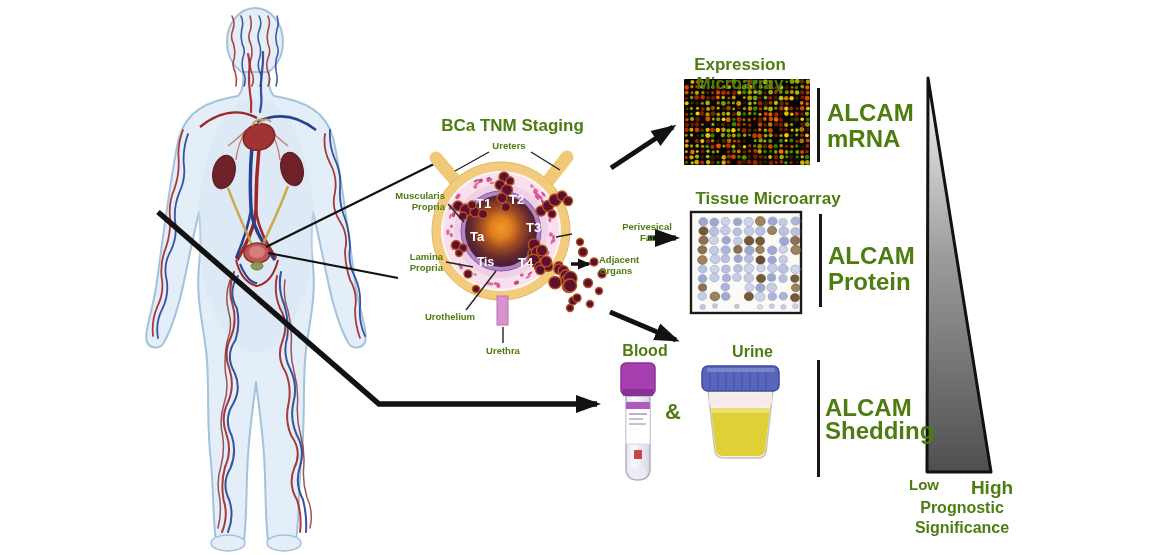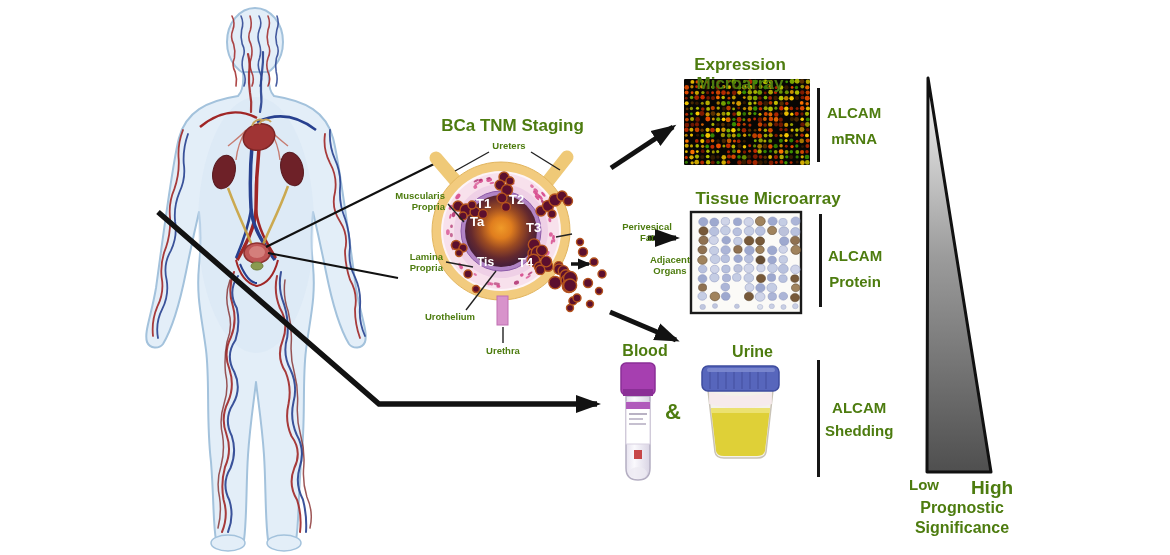--- a/index.html
+++ b/index.html
@@ -3,34 +3,34 @@
 <meta charset="utf-8">
 <style>
   html,body{margin:0;padding:0;background:#fff;}
   #fig{position:relative;width:1170px;height:555px;background:#ffffff;overflow:hidden;
        font-family:"Liberation Sans",sans-serif;}
   #gfx{position:absolute;left:0;top:0;}
   .lbl{position:absolute;font-weight:bold;color:#4d7c0f;white-space:pre-line;
        text-align:center;line-height:1.12;}
   .small{font-size:9.5px;line-height:11px;}
   .title{font-size:17px;}
-  .result{font-size:15px;line-height:26px;text-align:center;}
+  .result{font-size:24px;line-height:26px;text-align:left;}
   .stage{position:absolute;color:#fff;font-weight:bold;font-size:13px;
          font-family:"Liberation Sans",sans-serif;}
   .stage-tis{font-size:12px;}
   .bar{position:absolute;width:3px;background:#161616;}
   #t-bca   {left:425px;top:116px;width:175px;font-size:17px;text-align:center;}
   #t-ureters{left:477px;top:140px;width:64px;}
   #t-musc  {left:381px;top:190px;width:64px;text-align:right;}
   #t-lam   {left:389px;top:251px;width:54px;text-align:right;}
   #t-uroth {left:413px;top:311px;width:74px;}
   #t-ureth {left:478px;top:345px;width:50px;}
   #t-peri  {left:592px;top:221px;width:70px;margin-left:20px;}
-  #t-adj   {left:599px;top:254px;width:54px;text-align:center;margin-left:44px;}
-  #s0{left:476px;top:196px}#s1{left:509px;top:192px}#s2{left:470px;top:214px}
+  #t-adj   {left:599px;top:254px;width:54px;text-align:left;}
+  #s0{left:476px;top:196px}#s1{left:509px;top:192px}#s2{left:470px;top:229px}
   #s3{left:526px;top:220px}#s4{left:477px;top:255px}#s5{left:518px;top:255px}
   #t-expr {left:650px;top:55px;width:180px;}
   #t-tma  {left:678px;top:189px;width:180px;}
   #t-mrna {left:827px;top:100px;}
   #t-prot {left:828px;top:243px;}
   #t-shed {left:825px;top:396px;line-height:23px;}
   #t-blood{left:615px;top:342px;width:60px;font-size:16px;}
   #t-urine{left:713px;top:343px;width:60px;font-size:16px;text-align:right;}
   #t-amp  {left:665px;top:400px;font-size:22px;}
   #t-low  {left:905px;top:477px;width:38px;font-size:15px;}

